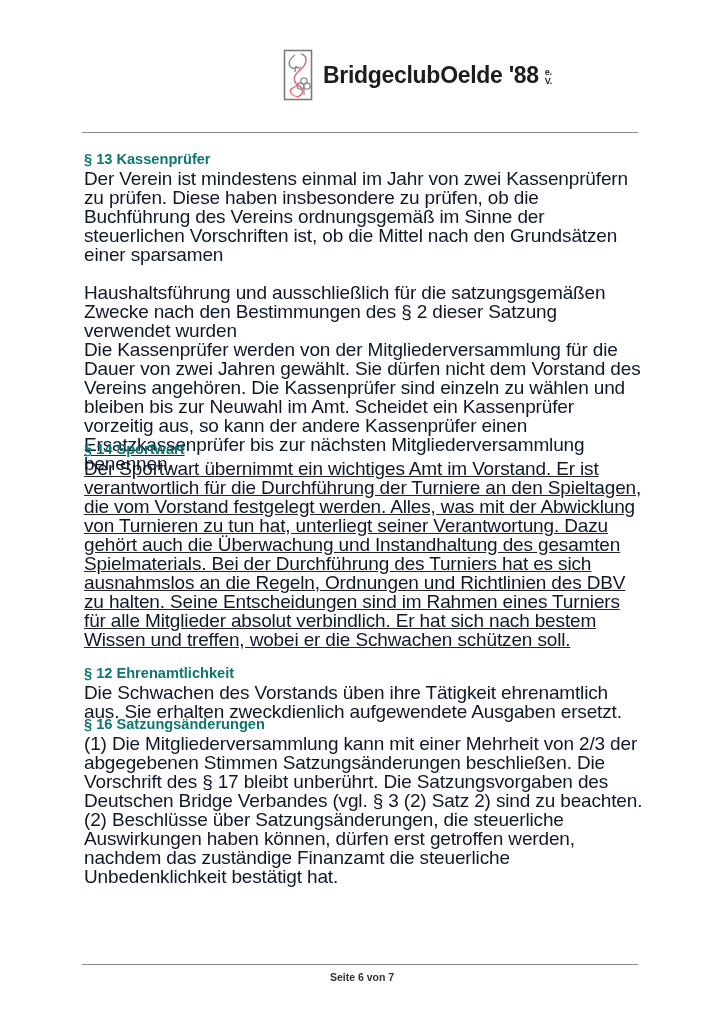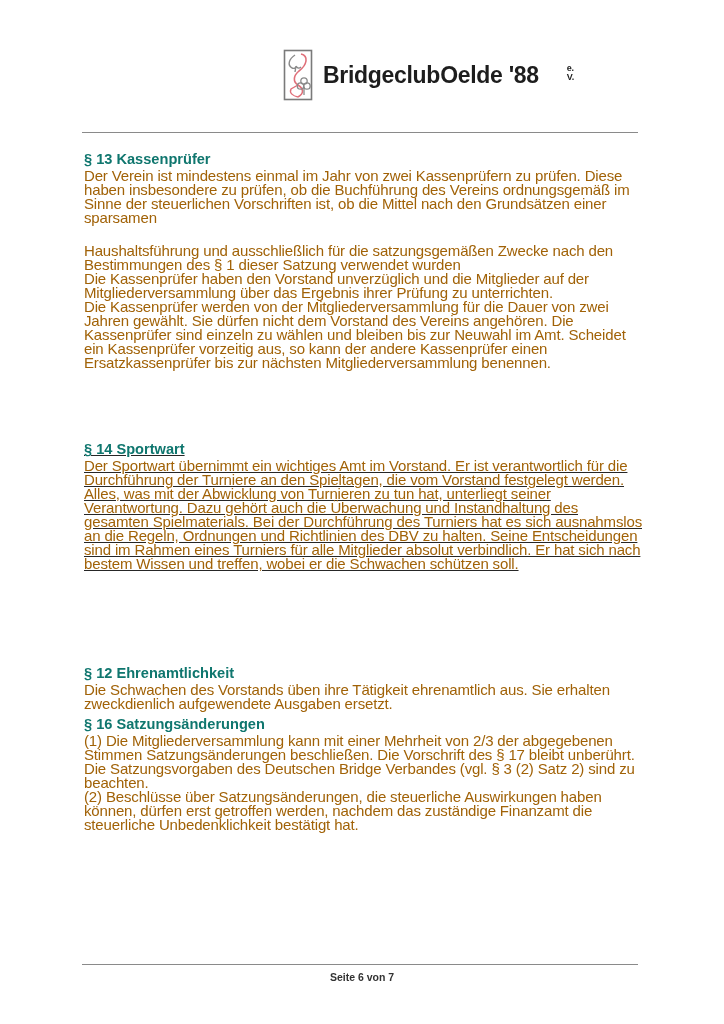--- a/index.html
+++ b/index.html
@@ -3,31 +3,31 @@
 <meta charset="utf-8">
 <style>
   html, body { margin: 0; padding: 0; background: #ffffff; }
   body { width: 724px; height: 1024px; position: relative; overflow: hidden;
          font-family: "Liberation Sans", "DejaVu Sans", sans-serif; color: #262626; }
   .page { position: absolute; left: 0; top: 0; width: 724px; height: 1024px; background: #fff; }
 
   .logo { position: absolute; left: 283px; top: 48px; height: 54px; display: flex; align-items: center; }
   .logo-mark { width: 30px; height: 52px; margin-right: 10px; }
   .logo-text { display: flex; flex-direction: row; line-height: 22px; font-weight: bold; font-size: 23px; color: #1d1d1d; letter-spacing: -0.3px; }
-  .logo-line2 { display: flex; align-items: flex-start; gap: 22px; }
+  .logo-line2 { display: flex; align-items: flex-end; }
   .logo-ev { display: flex; flex-direction: column; font-size: 9px; line-height: 9px; margin-left: 6px; font-weight: bold; }
 
   .rule { position: absolute; left: 82px; width: 556px; height: 0; border-top: 1.5px solid #8a8a8a; }
   .rule.top { top: 132px; }
   .rule.bottom { top: 964px; }
 
   .content { position: absolute; left: 84px; top: 150px; width: 560px; }
   .section { margin: 0; }
   .section h2 { font-size: 14.6px; font-weight: bold; margin: 0; line-height: 19px; color: #0f766e; }
-  .section p { font-size: 15px; line-height: 14px; margin: 0; color: #a16207; letter-spacing: -0.15px; }
+  .section p { font-size: 19px; line-height: 19px; margin: 0; color: #0f172a; letter-spacing: -0.15px; }
 
   .s13 { position: absolute; top: 0; }
   .s13 .para2 { margin-top: 19px; }
   .s14 { position: absolute; top: 290px; text-decoration: underline; }
   .s12 { position: absolute; top: 490px; margin-top: 24px; }
   .s16 { position: absolute; top: 565px; }
 
   .footer { position: absolute; top: 971px; left: 0; width: 724px; text-align: center; font-size: 10.5px; font-weight: bold; color: #333; }
 </style>
 </head>
@@ -61,22 +61,21 @@
     </div>
   </div>
 
   <div class="rule top"></div>
 
   <div class="content">
 
     <section class="section s13">
       <h2>§ 13 Kassenprüfer</h2>
       <p>Der Verein ist mindestens einmal im Jahr von zwei Kassenprüfern zu prüfen. Diese haben insbesondere zu prüfen, ob die Buchführung des Vereins ordnungsgemäß im Sinne der steuerlichen Vorschriften ist, ob die Mittel nach den Grundsätzen einer sparsamen</p>
-      <p class="para2">Haushaltsführung und ausschließlich für die satzungsgemäßen Zwecke nach den Bestimmungen des § 1 dieser Satzung verwendet wurden</p>
-      <p>Die Kassenprüfer haben den Vorstand unverzüglich und die Mitglieder auf der Mitgliederversammlung über das Ergebnis ihrer Prüfung zu unterrichten.</p>
+      <p class="para2">Haushaltsführung und ausschließlich für die satzungsgemäßen Zwecke nach den Bestimmungen des § 2 dieser Satzung verwendet wurden</p>
       <p>Die Kassenprüfer werden von der Mitgliederversammlung für die Dauer von zwei Jahren gewählt. Sie dürfen nicht dem Vorstand des Vereins angehören. Die Kassenprüfer sind einzeln zu wählen und bleiben bis zur Neuwahl im Amt. Scheidet ein Kassenprüfer vorzeitig aus, so kann der andere Kassenprüfer einen Ersatzkassenprüfer bis zur nächsten Mitgliederversammlung benennen.</p>
     </section>
 
     <section class="section s14">
       <h2>§ 14 Sportwart</h2>
       <p>Der Sportwart übernimmt ein wichtiges Amt im Vorstand. Er ist verantwortlich für die Durchführung der Turniere an den Spieltagen, die vom Vorstand festgelegt werden. Alles, was mit der Abwicklung von Turnieren zu tun hat, unterliegt seiner Verantwortung. Dazu gehört auch die Überwachung und Instandhaltung des gesamten Spielmaterials. Bei der Durchführung des Turniers hat es sich ausnahmslos an die Regeln, Ordnungen und Richtlinien des DBV zu halten. Seine Entscheidungen sind im Rahmen eines Turniers für alle Mitglieder absolut verbindlich. Er hat sich nach bestem Wissen und treffen, wobei er die Schwachen schützen soll.</p>
     </section>
 
     <section class="section s12">
       <h2>§ 12 Ehrenamtlichkeit</h2>

